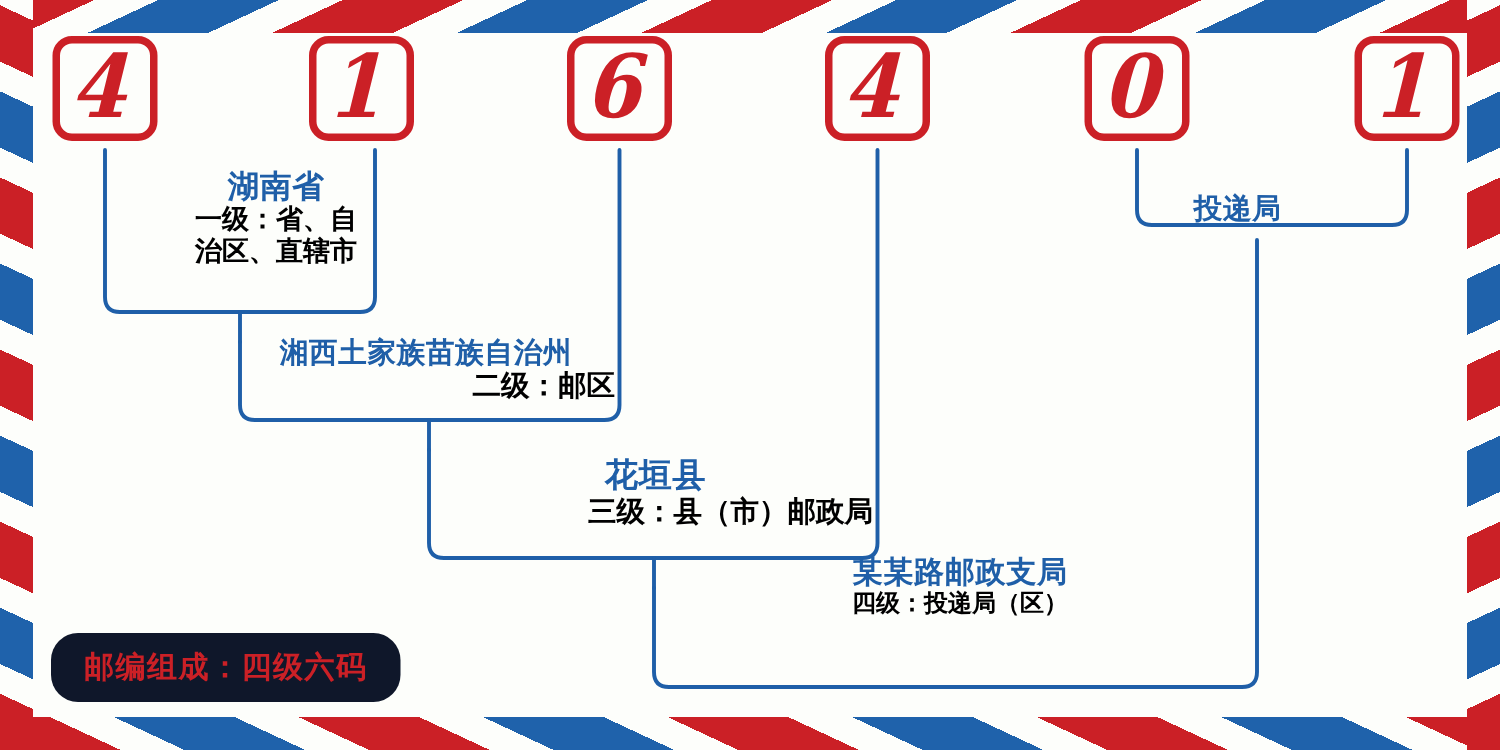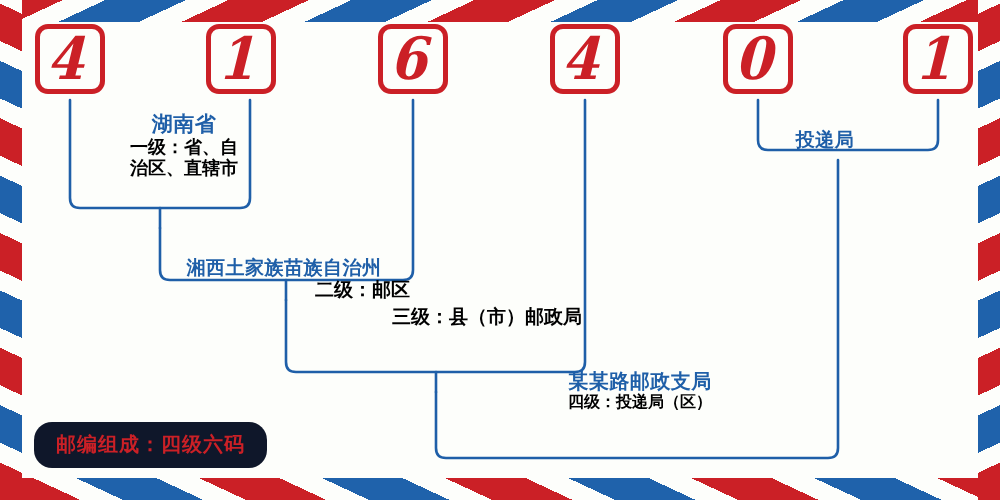--- a/index.html
+++ b/index.html
@@ -85,21 +85,21 @@
     color:#000000;
     font-family:"DejaVu Sans","Liberation Sans",sans-serif;
     font-weight:bold;
   }
 
   #c-lv1{left:72px;top:112px;width:168px;margin-left:28px;}
   #c-lv1 .title{font-size:21px;}
   #c-lv1 .sub{font-size:18px;line-height:1.22;}
 
   #c-lv2{left:158px;top:225px;width:252px;}
-  #c-lv2 .title{font-size:19px;margin-top:32px;}
+  #c-lv2 .title{font-size:19px;}
   #c-lv2 .sub{font-size:19px;line-height:1.25;text-align:right;}
 
   #c-lv3{left:292px;top:305px;width:290px;}
   #c-lv3 .title{font-size:22px;}
   #c-lv3 .sub{font-size:19px;line-height:1.25;text-align:right;}
 
   #c-lv4{left:470px;top:370px;width:340px;}
   #c-lv4 .title{font-size:20px;}
   #c-lv4 .sub{font-size:16px;line-height:1.25;}
 
@@ -173,20 +173,21 @@
     <div class="sub">一级：省、自</div>
     <div class="sub">治区、直辖市</div>
   </div>
 
   <div class="callout" id="c-lv2">
     <div class="title">湘西土家族苗族自治州</div>
     <div class="sub">二级：邮区</div>
   </div>
 
   <div class="callout" id="c-lv3">
+    <div class="title">花垣县</div>
     <div class="sub">三级：县（市）邮政局</div>
   </div>
 
   <div class="callout" id="c-lv4">
     <div class="title">某某路邮政支局</div>
     <div class="sub">四级：投递局（区）</div>
   </div>
 
   <div class="callout" id="c-lv5">
     <div class="title">投递局</div>

